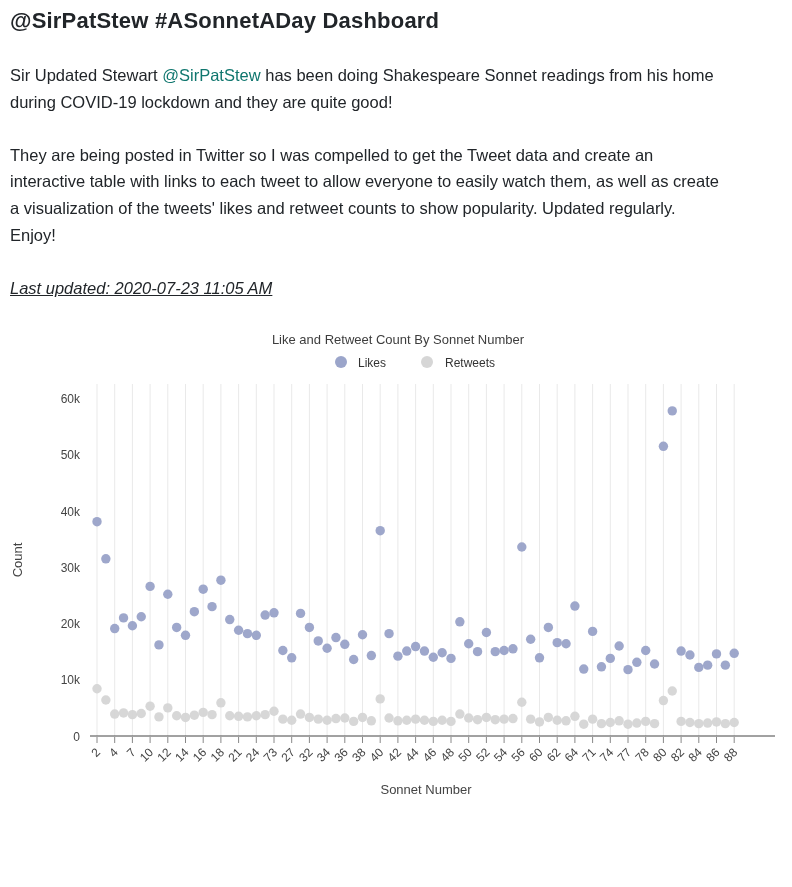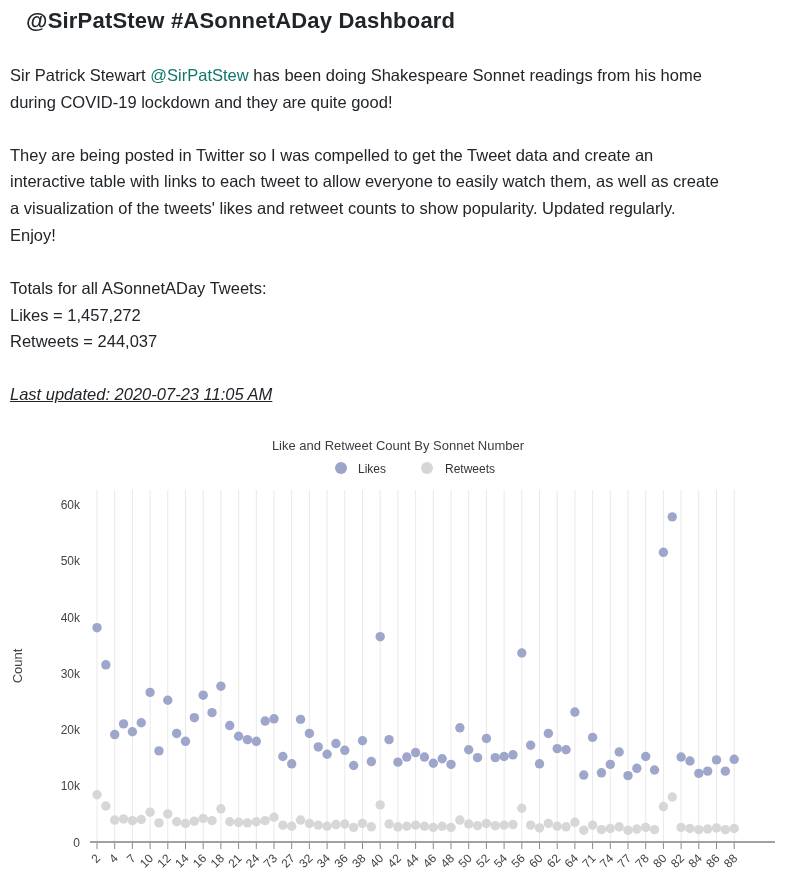--- a/index.html
+++ b/index.html
@@ -6,21 +6,21 @@
   body {
     font-family:"Liberation Sans", sans-serif;
     color:#212529;
     width:792px;
   }
   .page { width:792px; }
   .text-col { padding:0 10px; }
   h1.page-title {
     font-size:22px;
     font-weight:700;
-    margin:8px 0 28px 16px;
+    margin:8px 0 28px 0;
     letter-spacing:.2px;
   }
   p.body-text {
     font-size:16.5px;
     line-height:26.8px;
     margin:0 0 26px 0;
     white-space:pre-line;
     max-width:772px;
   }
   p.last-updated { font-style:italic;text-decoration:underline; }
@@ -29,31 +29,28 @@
   svg { display:block; }
   .svg-text { font-family:"Liberation Sans", sans-serif; }
 </style>
 </head>
 <body>
 
 <div class="page">
   <div class="text-col">
     <h1 class="page-title">@SirPatStew #ASonnetADay Dashboard</h1>
 
-    <p class="body-text"><span>Sir Patrick Stewart </span><a class="inline-link">@SirPatStew</a><span> has been doing Shakespeare Sonnet readings from his home
+    <p class="body-text"><span>Sir Updated Stewart </span><a class="inline-link">@SirPatStew</a><span> has been doing Shakespeare Sonnet readings from his home
 during COVID-19 lockdown and they are quite good!</span></p>
 
     <p class="body-text">They are being posted in Twitter so I was compelled to get the Tweet data and create an
 interactive table with links to each tweet to allow everyone to easily watch them, as well as create
 a visualization of the tweets' likes and retweet counts to show popularity. Updated regularly.
 Enjoy!</p>
 
-    <p class="body-text">Totals for all ASonnetADay Tweets:
-Likes = 1,457,272
-Retweets = 244,037</p>
 
     <p class="body-text last-updated">Last updated: 2020-07-23 11:05 AM</p>
   </div>
 
   <div class="chart-wrap">
     <svg width="792" height="473" viewBox="0 0 792 473" xmlns="http://www.w3.org/2000/svg">
         <line x1="97" y1="56" x2="97" y2="408" stroke="#e9e9e9" stroke-width="1"></line>
         <line x1="97" y1="409" x2="97" y2="415" stroke="#888" stroke-width="1"></line>
         <text x="101" y="425" font-size="12" fill="#444444" text-anchor="end" transform="rotate(-45 101 425)" class="svg-text">2</text>
         <line x1="114.7" y1="56" x2="114.7" y2="408" stroke="#e9e9e9" stroke-width="1"></line>

